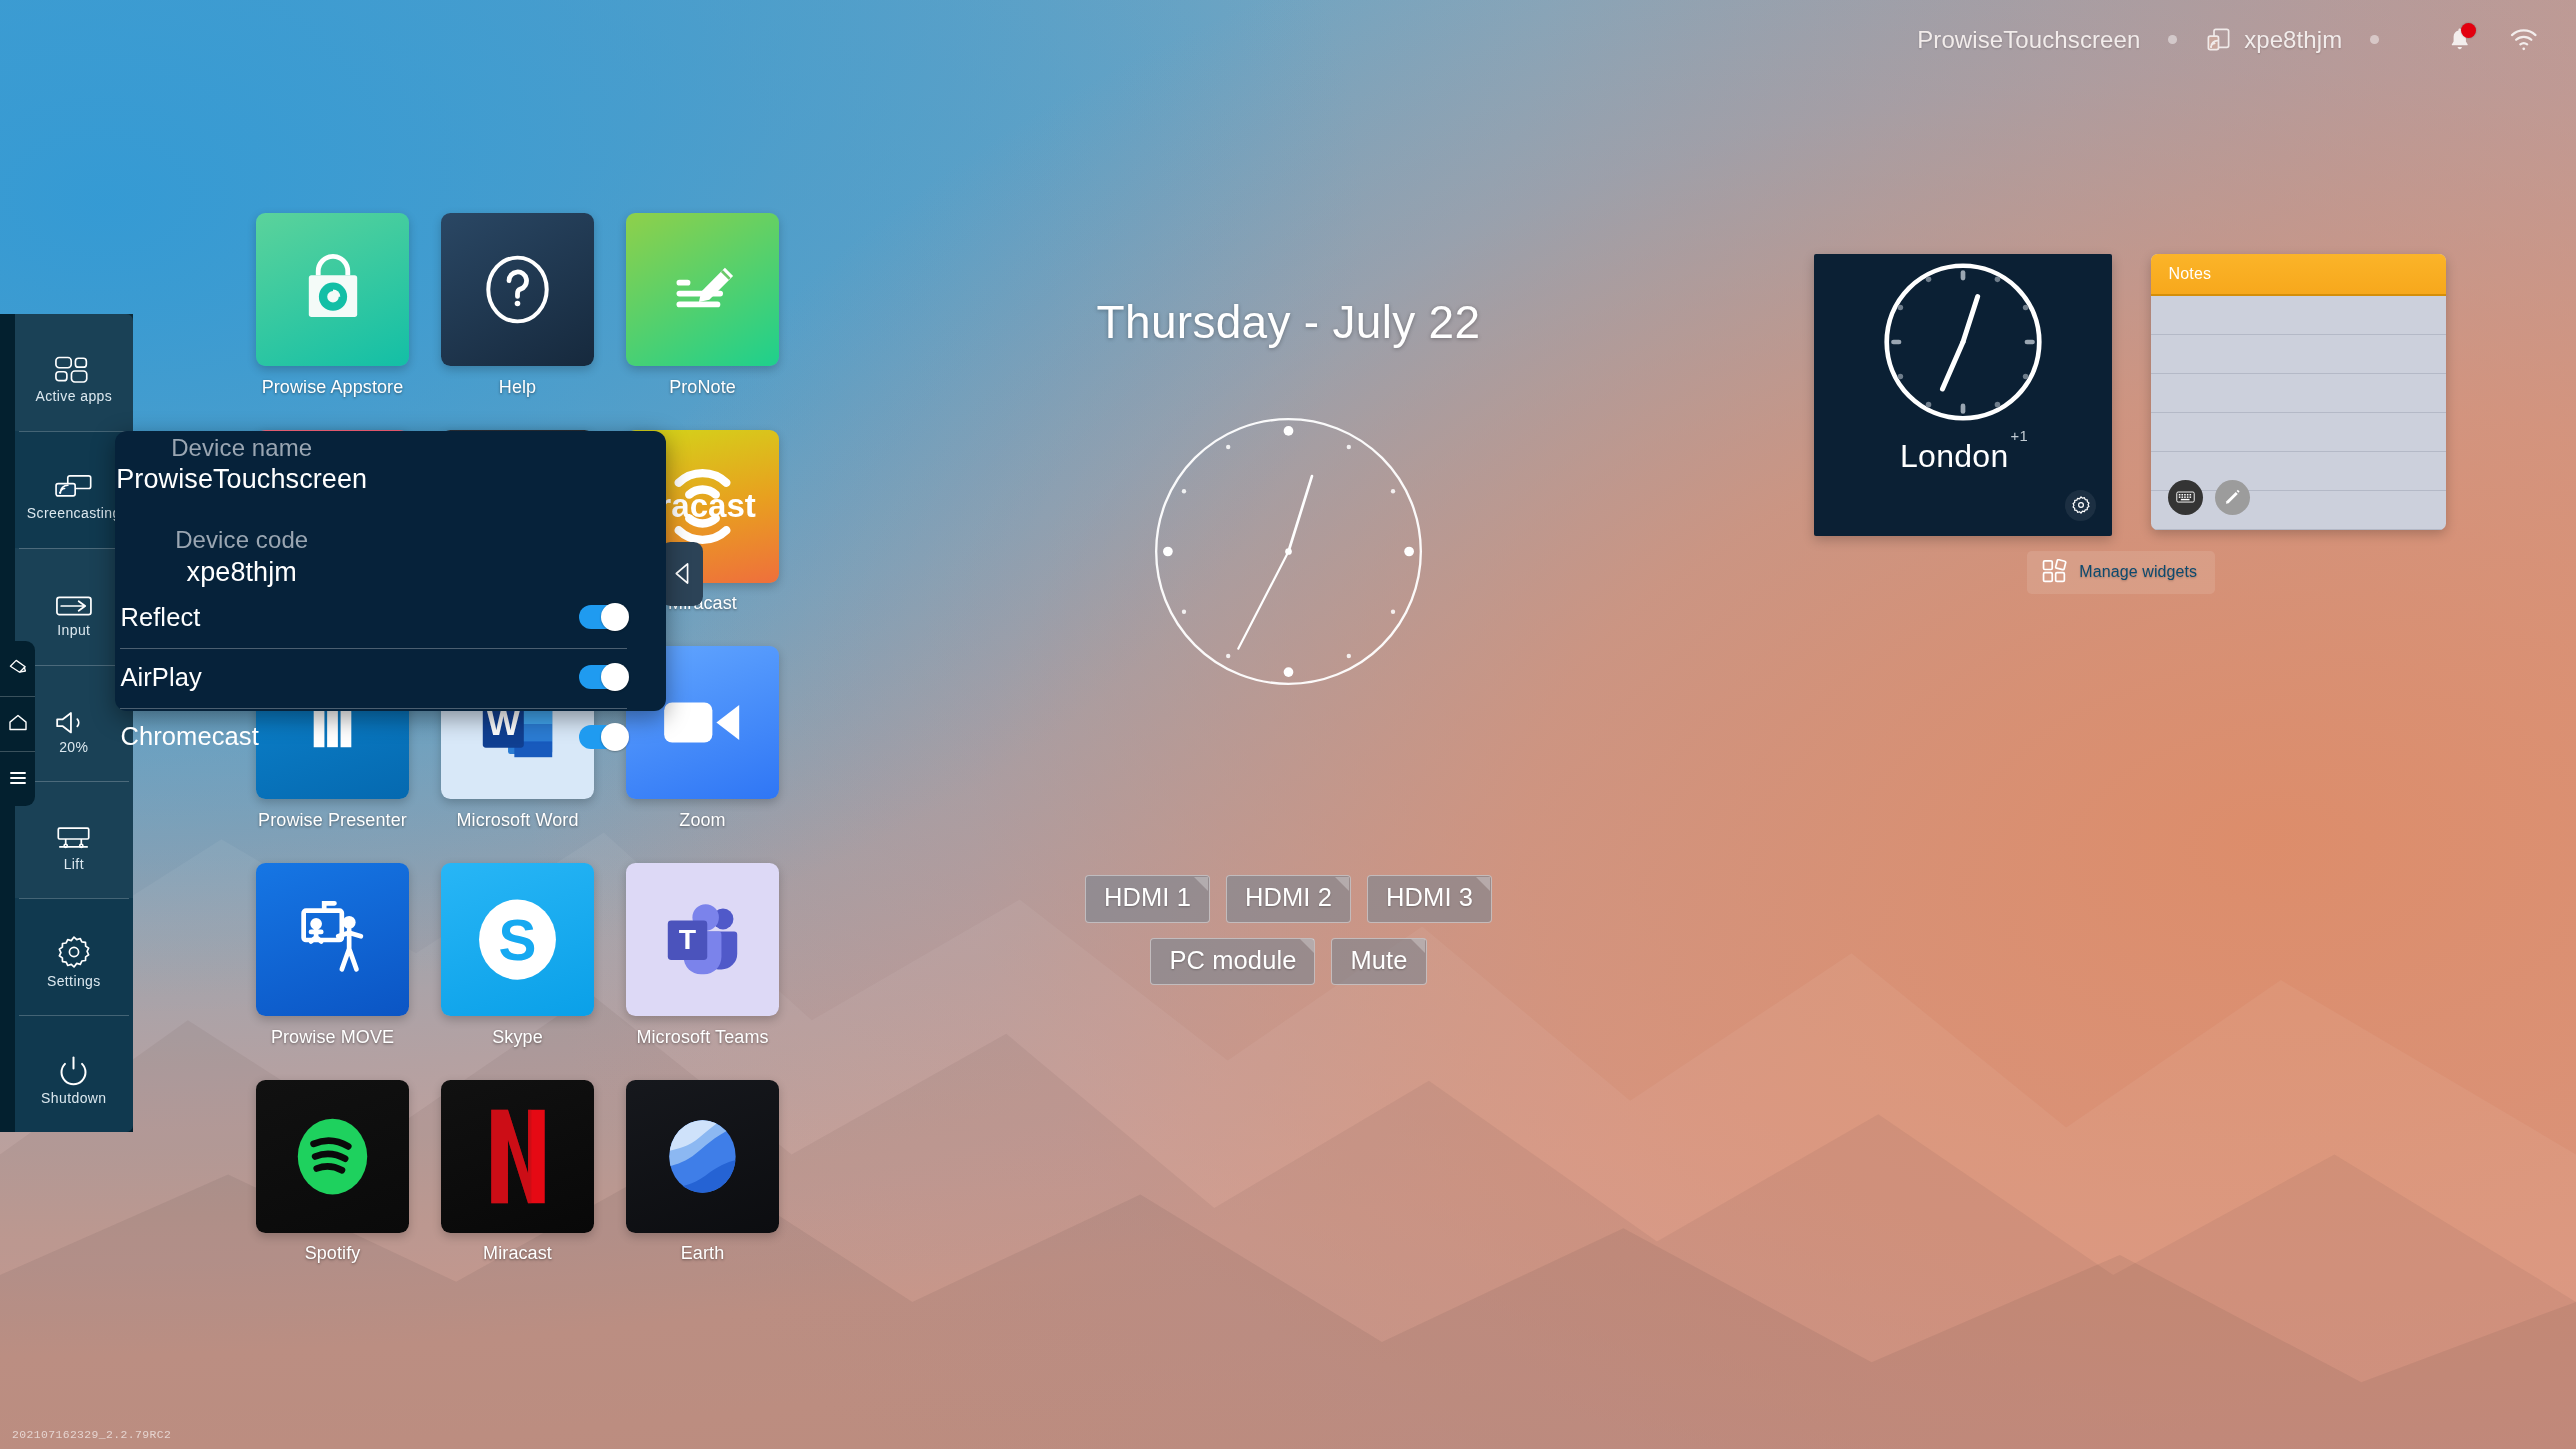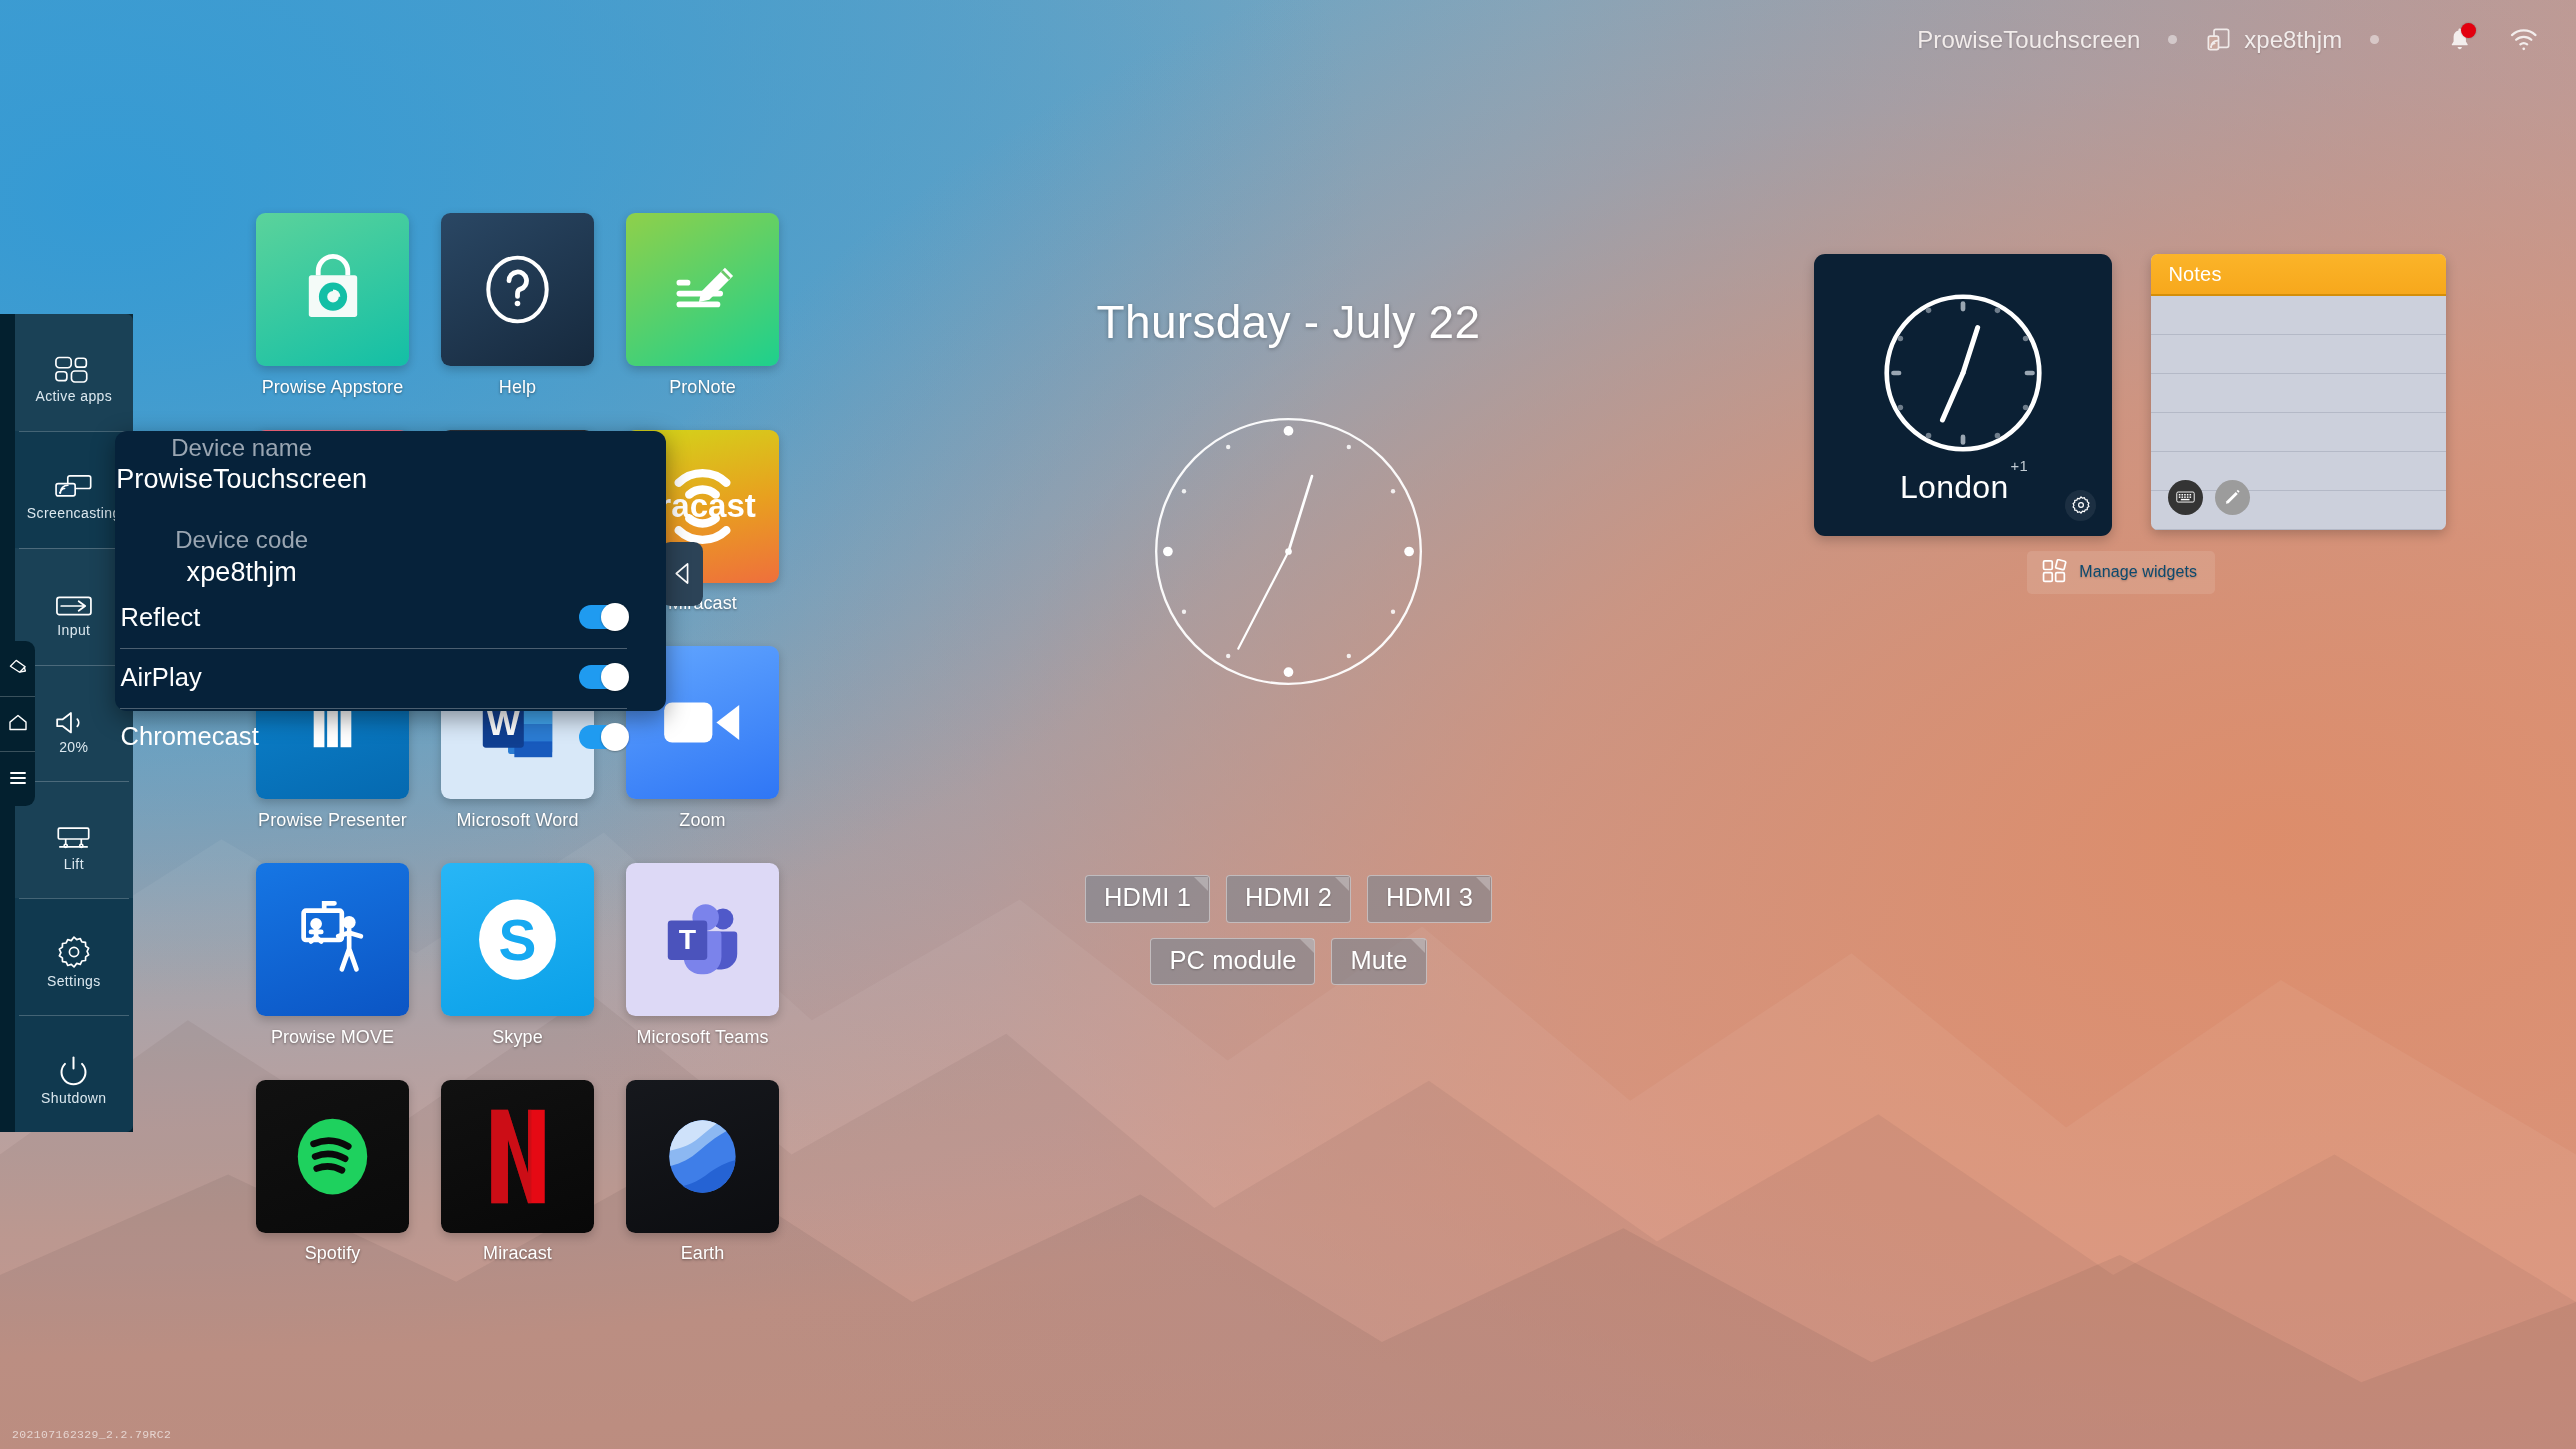--- a/index.html
+++ b/index.html
@@ -142,23 +142,23 @@
   .src-btn::after{
     content:""; position:absolute; top:0.7px; right:0.7px;
     border-width:0 14.8px 14.8px 0; border-style:solid;
     border-color:transparent rgba(255,255,255,.28) transparent transparent;
   }
 
   
   #widgets{ position:absolute; left:1814px; top:254px; z-index:12; }
   .widget-row{ display:flex; gap:39px; align-items:flex-start; }
   .w-clock{
-    width:298px; height:282px; background:#0b2034; border-radius:11px;
+    width:298px; height:282px; background:#0b2034; border-radius:2px;
     position:relative; display:flex; flex-direction:column;
-    align-items:center; justify-content:center;
+    align-items:center; justify-content:flex-start;
     box-shadow:0 4px 12px rgba(0,0,0,.22);
   }
   .w-city{
     color:#ffffff; font-size:32px; margin-top:8px; letter-spacing:0.3px;
     position:relative; display:inline-block;
   }
   .w-city sup{ font-size:14.8px; color:#c3ccd4; top:-14.8px; position:relative; left:2px; }
   .w-gear{
     position:absolute; right:16px; bottom:14.8px; width:31px; height:31px;
     display:flex; align-items:center; justify-content:center;
@@ -167,21 +167,21 @@
   .w-notes{
     width:295px; height:276px; border-radius:6.7px; overflow:hidden;
     box-shadow:0 4px 12px rgba(0,0,0,.22);
     display:flex; flex-direction:column; background:#ccd0dc;
   }
   .notes-head{
     height:45px; background:linear-gradient(180deg,#fbb429 0%,#f7a81c 100%);
     border-bottom:2px solid #d48e09;
     display:flex; align-items:center; padding-left:17.4px;
   }
-  .notes-title{ color:#ffffff; font-size:20px; letter-spacing:0.2px; }
+  .notes-title{ color:#ffffff; font-size:16px; letter-spacing:0.2px; }
   .notes-body{ flex:1; position:relative; }
   .note-line{ height:39px; border-bottom:0.7px solid #b4b9c7; }
   .notes-actions{
     position:absolute; left:17.4px; bottom:14.8px; display:flex; gap:12px;
   }
   .nbtn{
     width:35px; height:35px; border-radius:50%;
     display:flex; align-items:center; justify-content:center; cursor:pointer;
   }
   .nbtn.dark{ background:#343434; }

